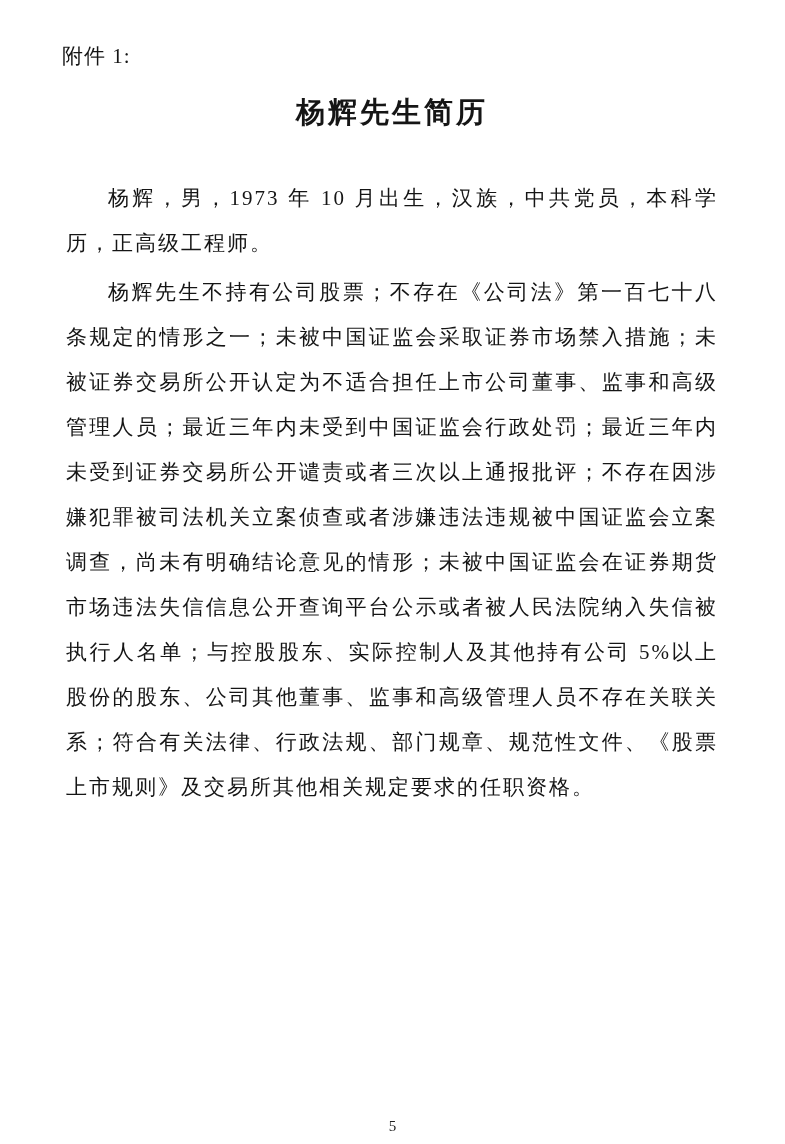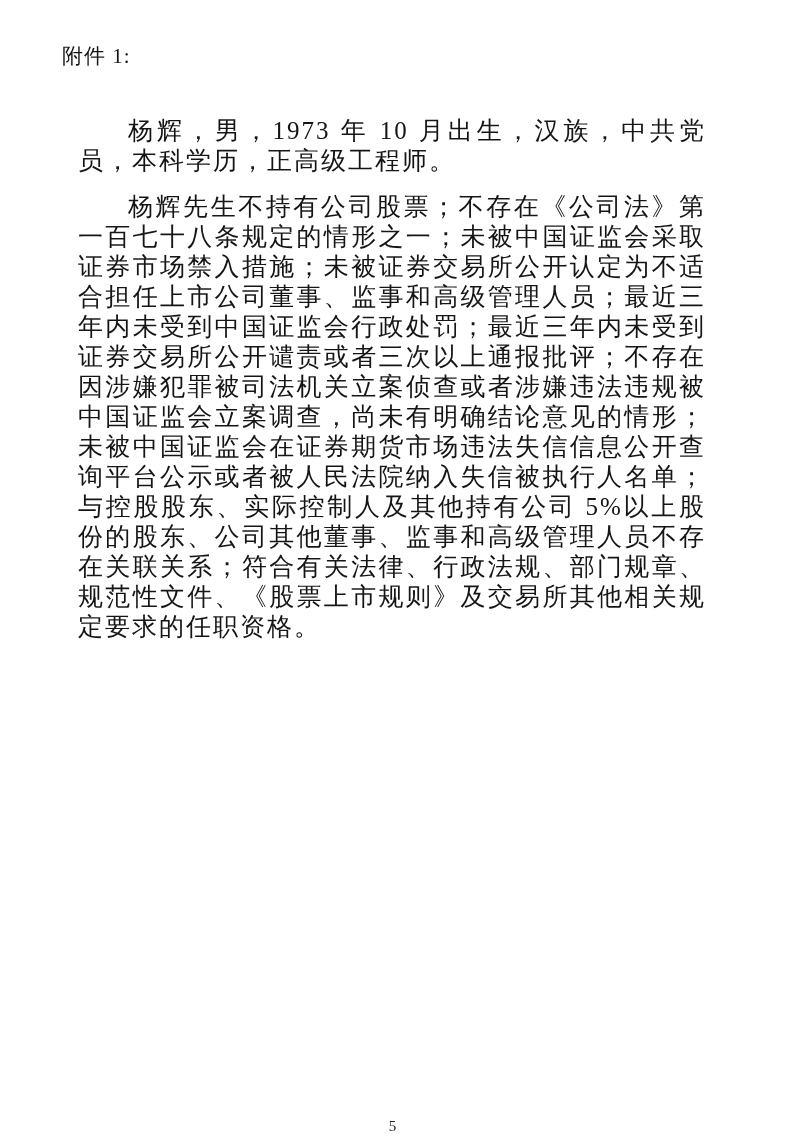--- a/index.html
+++ b/index.html
@@ -32,23 +32,23 @@
     font-size: 29px;
     font-weight: bold;
     text-align: center;
     letter-spacing: 3px;
     line-height: 36px;
   }
   .body-block {
     margin-top: 46px;
   }
   .body-para {
-    margin: 16px;
-    font-size: 25px;
-    line-height: 30px;
+    margin: 4px;
+    font-size: 21px;
+    line-height: 45px;
     letter-spacing: 2px;
     text-align: justify;
     text-justify: inter-character;
     text-indent: 2em;
   }
   .page-footer {
     position: absolute;
     left: 0;
     right: 0;
     bottom: 9px;
@@ -58,20 +58,21 @@
     color: #222222;
   }
 </style>
 </head>
 <body>
 
 <div class="page">
   <div class="content">
     <div class="attachment-label">附件 1:</div>
 
+    <h1 class="doc-title">杨辉先生简历</h1>
 
     <div class="body-block">
       <p class="body-para">杨辉，男，1973 年 10 月出生，汉族，中共党员，本科学历，正高级工程师。</p>
 
 
       <p class="body-para">杨辉先生不持有公司股票；不存在《公司法》第一百七十八条规定的情形之一；未被中国证监会采取证券市场禁入措施；未被证券交易所公开认定为不适合担任上市公司董事、监事和高级管理人员；最近三年内未受到中国证监会行政处罚；最近三年内未受到证券交易所公开谴责或者三次以上通报批评；不存在因涉嫌犯罪被司法机关立案侦查或者涉嫌违法违规被中国证监会立案调查，尚未有明确结论意见的情形；未被中国证监会在证券期货市场违法失信信息公开查询平台公示或者被人民法院纳入失信被执行人名单；与控股股东、实际控制人及其他持有公司 5%以上股份的股东、公司其他董事、监事和高级管理人员不存在关联关系；符合有关法律、行政法规、部门规章、规范性文件、《股票上市规则》及交易所其他相关规定要求的任职资格。</p>
     </div>
   </div>
 
   <div class="page-footer">5</div>

